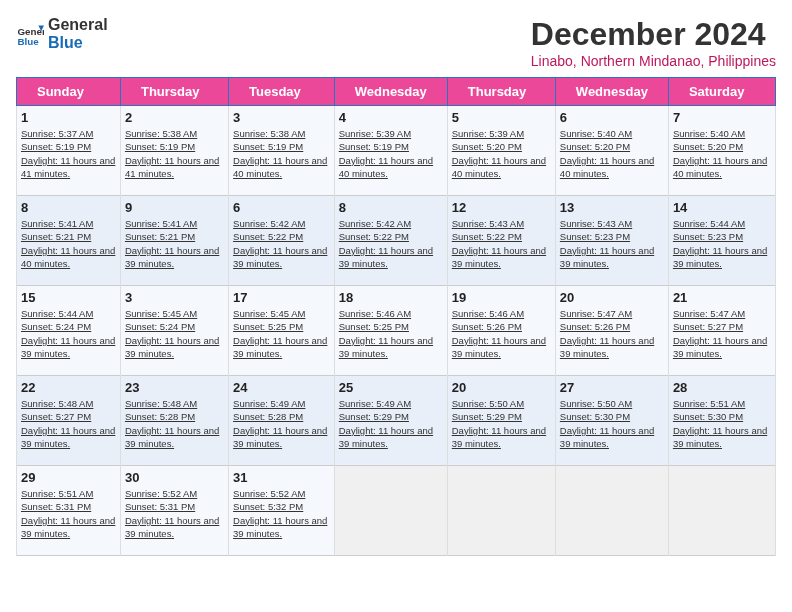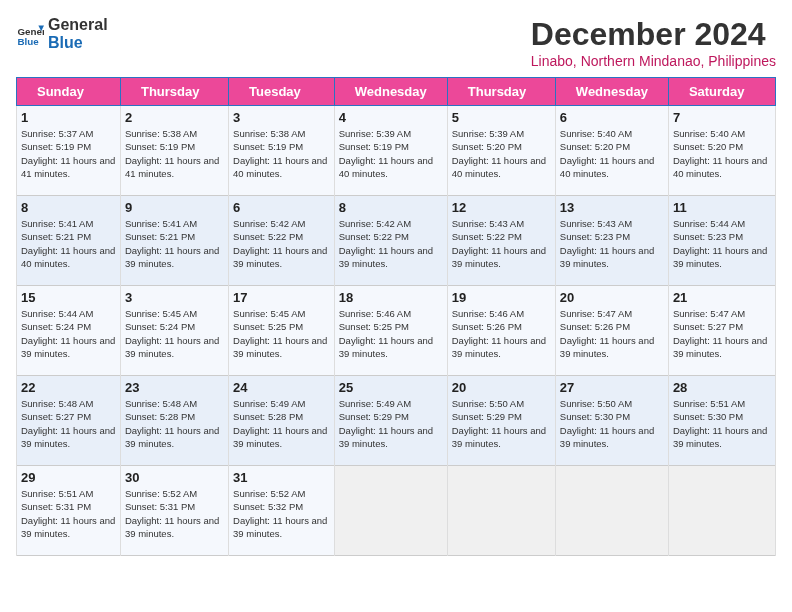--- a/index.html
+++ b/index.html
@@ -72,20 +72,21 @@
       font-size: 13px;
       font-weight: bold;
       color: #222;
       display: block;
       margin-bottom: 2px;
     }
     .day-info {
       font-size: 9.5px;
       color: #333;
       line-height: 1.4;
+      text-decoration: underline;
     }
     .empty-cell {
       background: #f0f0f0 !important;
     }
   </style>
 </head>
 <body>
 
 <div class="header-area">
   <div class="logo">
@@ -167,21 +168,21 @@
         </td>
         <td>
           <span class="day-num">12</span>
           <div class="day-info">Sunrise: 5:43 AM<br>Sunset: 5:22 PM<br>Daylight: 11 hours and 39 minutes.</div>
         </td>
         <td>
           <span class="day-num">13</span>
           <div class="day-info">Sunrise: 5:43 AM<br>Sunset: 5:23 PM<br>Daylight: 11 hours and 39 minutes.</div>
         </td>
         <td>
-          <span class="day-num">11</span>
+          <span class="day-num">14</span>
           <div class="day-info">Sunrise: 5:44 AM<br>Sunset: 5:23 PM<br>Daylight: 11 hours and 39 minutes.</div>
         </td>
       </tr>
       <tr>
         <td>
           <span class="day-num">15</span>
           <div class="day-info">Sunrise: 5:44 AM<br>Sunset: 5:24 PM<br>Daylight: 11 hours and 39 minutes.</div>
         </td>
         <td>
           <span class="day-num">3</span>

